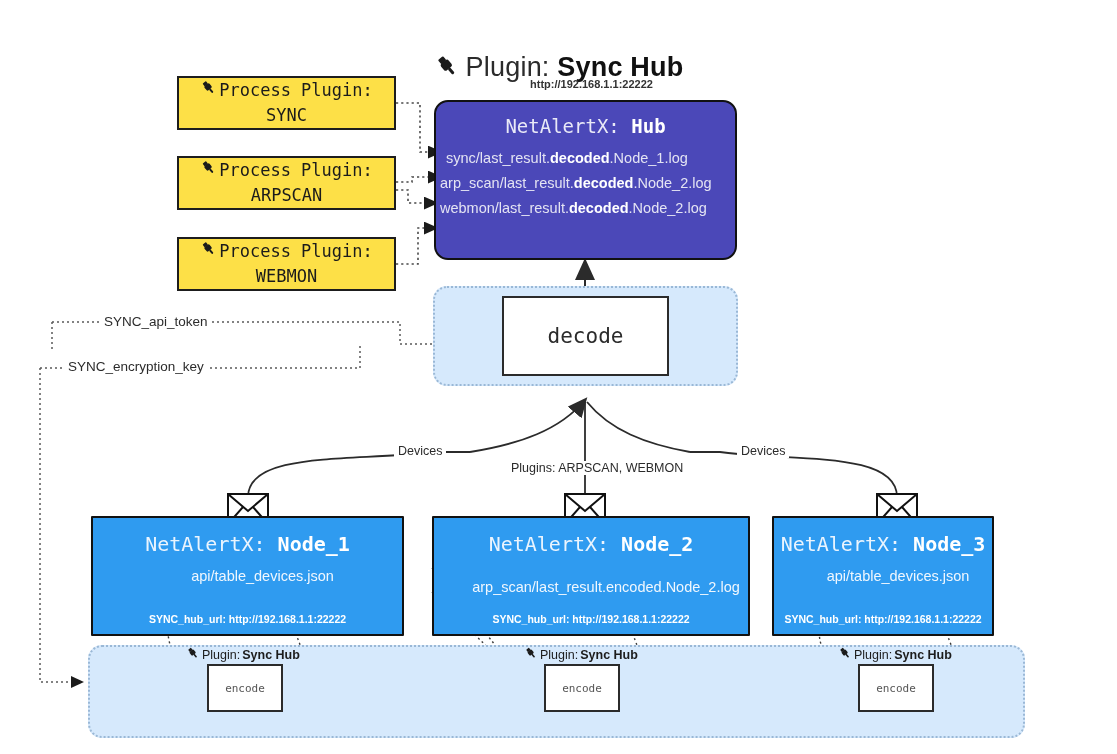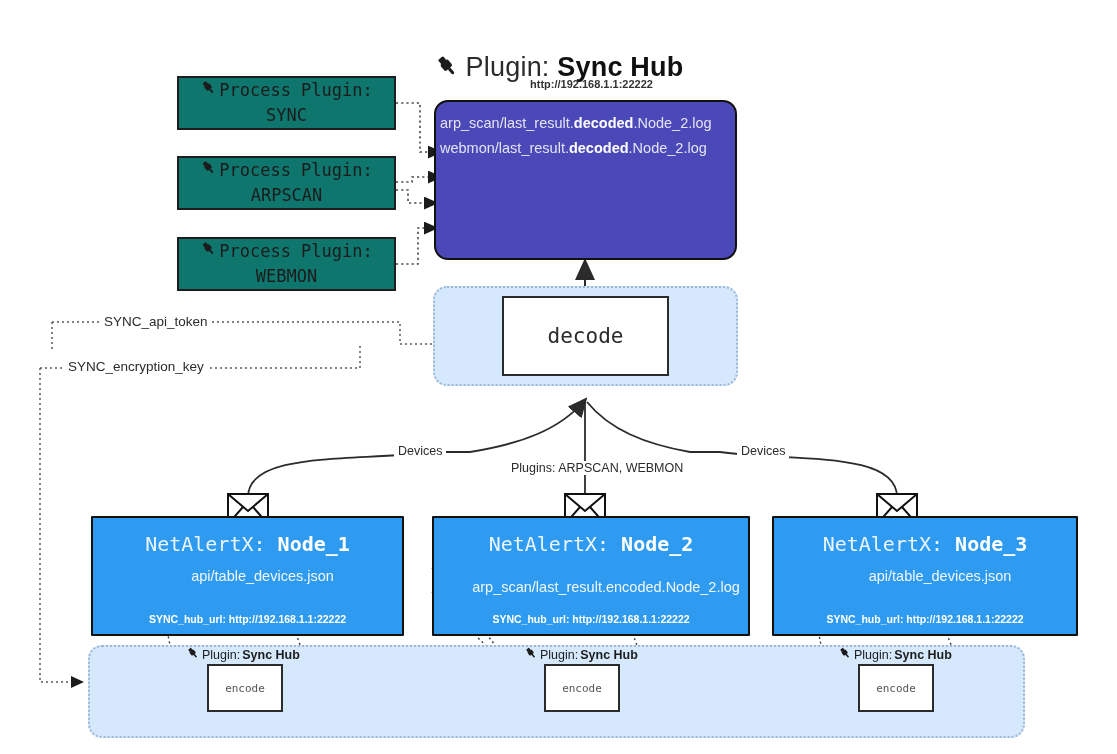--- a/index.html
+++ b/index.html
@@ -7,21 +7,21 @@
   #stage{position:relative;width:1117px;height:754px;overflow:hidden;}
   #edges{position:absolute;left:0;top:0;width:1117px;height:754px;pointer-events:none;}
 
   
   .title{position:absolute;left:0;top:16px;width:1117px;text-align:center;
          font-size:27px;color:#2b2b2b;letter-spacing:.2px;margin-top:36px;}
   .title .b{font-weight:bold;color:#111;}
   .plug{display:inline-block;vertical-align:-3px;margin-right:6px;}
 
   
-  .procbox{position:absolute;background:#0f766e;border:2px solid #1d1d1d;
+  .procbox{position:absolute;background:#fde047;border:2px solid #1d1d1d;
            box-sizing:border-box;display:flex;flex-direction:column;
            align-items:center;justify-content:center;
            font-family:"DejaVu Sans Mono","Liberation Mono",monospace;
            font-size:17px;color:#1b1b1b;line-height:1.45;}
   .procbox .l1{white-space:nowrap;display:flex;align-items:center;gap:2px;}
   .procbox .l2{white-space:nowrap;}
 
   
   .hub{position:absolute;background:#4b48b8;border:2px solid #111;border-radius:14px;
        box-sizing:border-box;color:#ffffff;}
@@ -170,21 +170,26 @@
           </svg>
       </span>
       <span>Process Plugin:</span>
     </div>
     <div class="l2">WEBMON</div>
   </div>
 
   <div class="urllabel" style="left:530px;top:78px;">http://192.168.1.1:22222</div>
 
   <div class="hub" style="left:434px;top:100px;width:303px;height:160px;">
+    <div class="hubtitle">
+      <span>NetAlertX:</span>
+      <b>Hub</b>
+    </div>
     <div class="lines">
+      <div class="ln"><span>sync/last_result.</span><b>decoded</b><span>.Node_1.log</span></div>
       <div class="ln wide"><span>arp_scan/last_result.</span><b>decoded</b><span>.Node_2.log</span></div>
       <div class="ln wide"><span>webmon/last_result.</span><b>decoded</b><span>.Node_2.log</span></div>
     </div>
   </div>
 
   <div class="cluster" style="left:433px;top:286px;width:305px;height:100px;"></div>
   <div class="wbox decode" style="left:502px;top:296px;width:167px;height:80px;">
     <span>decode</span>
   </div>
 
@@ -228,21 +233,21 @@
 
   <div class="node" style="left:432px;top:516px;width:318px;height:120px;">
     <div class="ntitle">
       <span>NetAlertX:</span>
       <b>Node_2</b>
     </div>
     <div class="nline tight">arp_scan/last_result.encoded.Node_2.log</div>
     <div class="nurl">SYNC_hub_url: http://192.168.1.1:22222</div>
   </div>
 
-  <div class="node" style="left:772px;top:516px;width:306px;height:120px;">
+  <div class="node" style="left:772px;top:516px;width:222px;height:120px;">
     <div class="ntitle">
       <span>NetAlertX:</span>
       <b>Node_3</b>
     </div>
     <div class="nline">api/table_devices.json</div>
     <div class="nurl">SYNC_hub_url: http://192.168.1.1:22222</div>
   </div>
 
   <div class="cluster" style="left:88px;top:645px;width:937px;height:93px;"></div>
 

